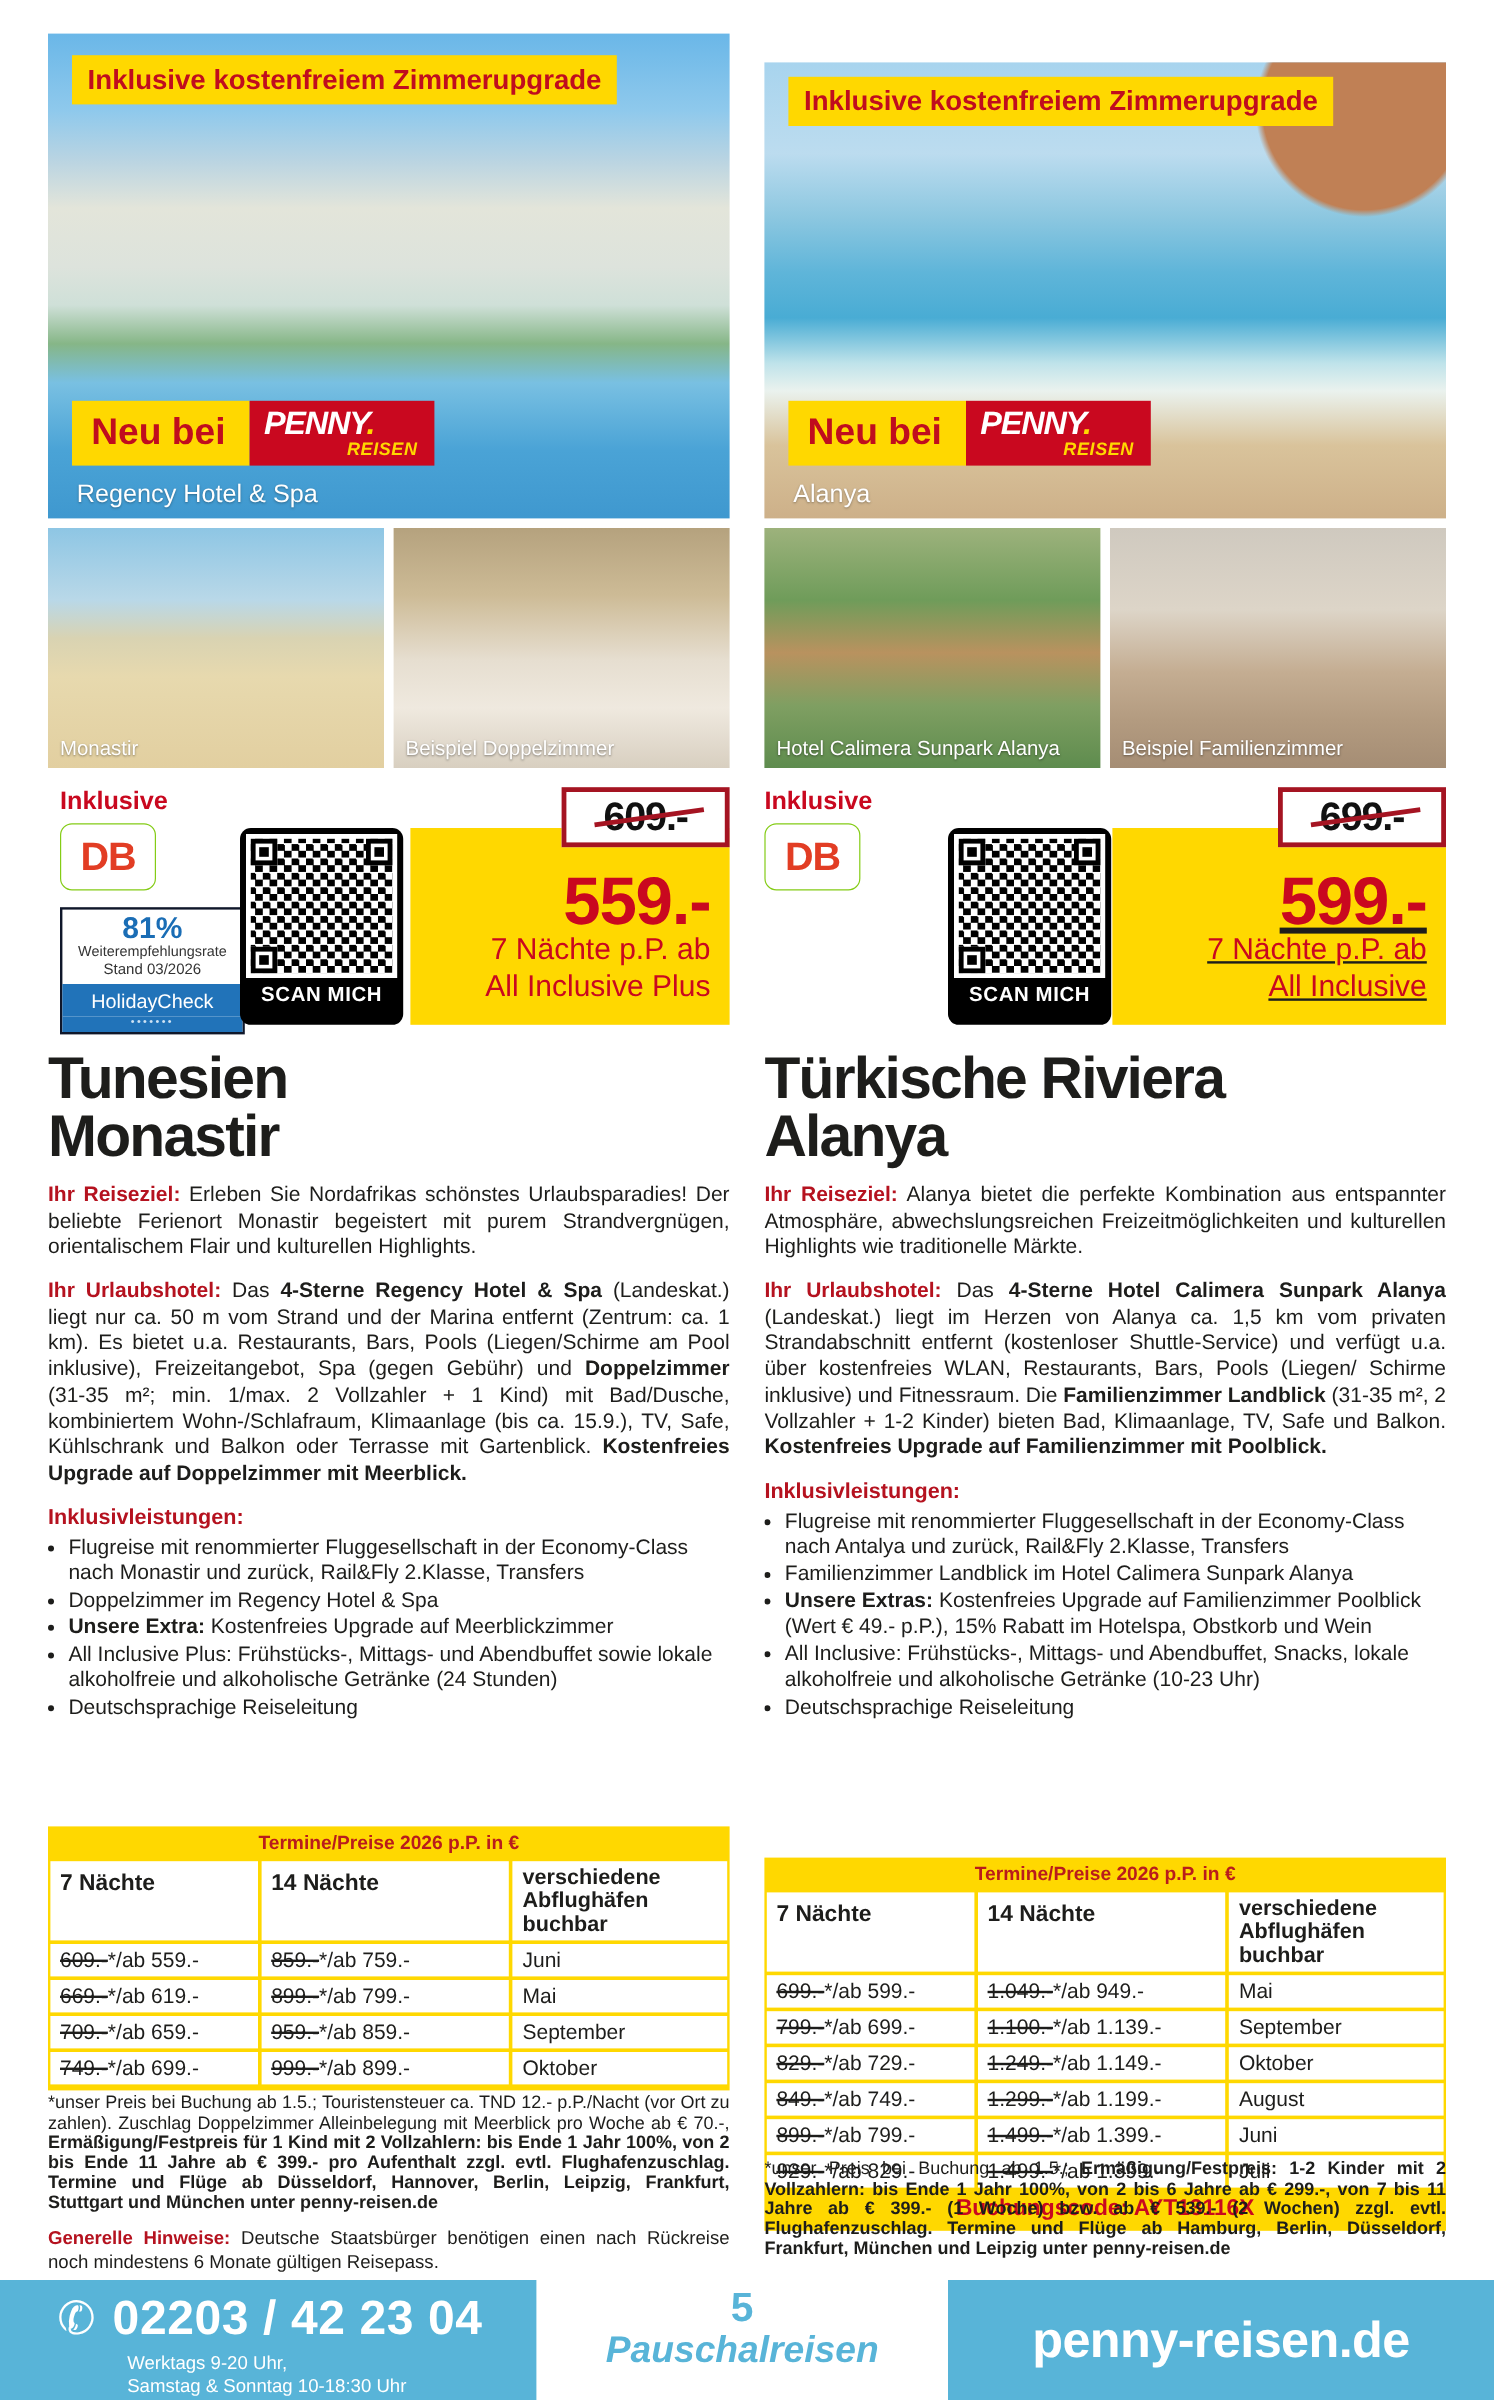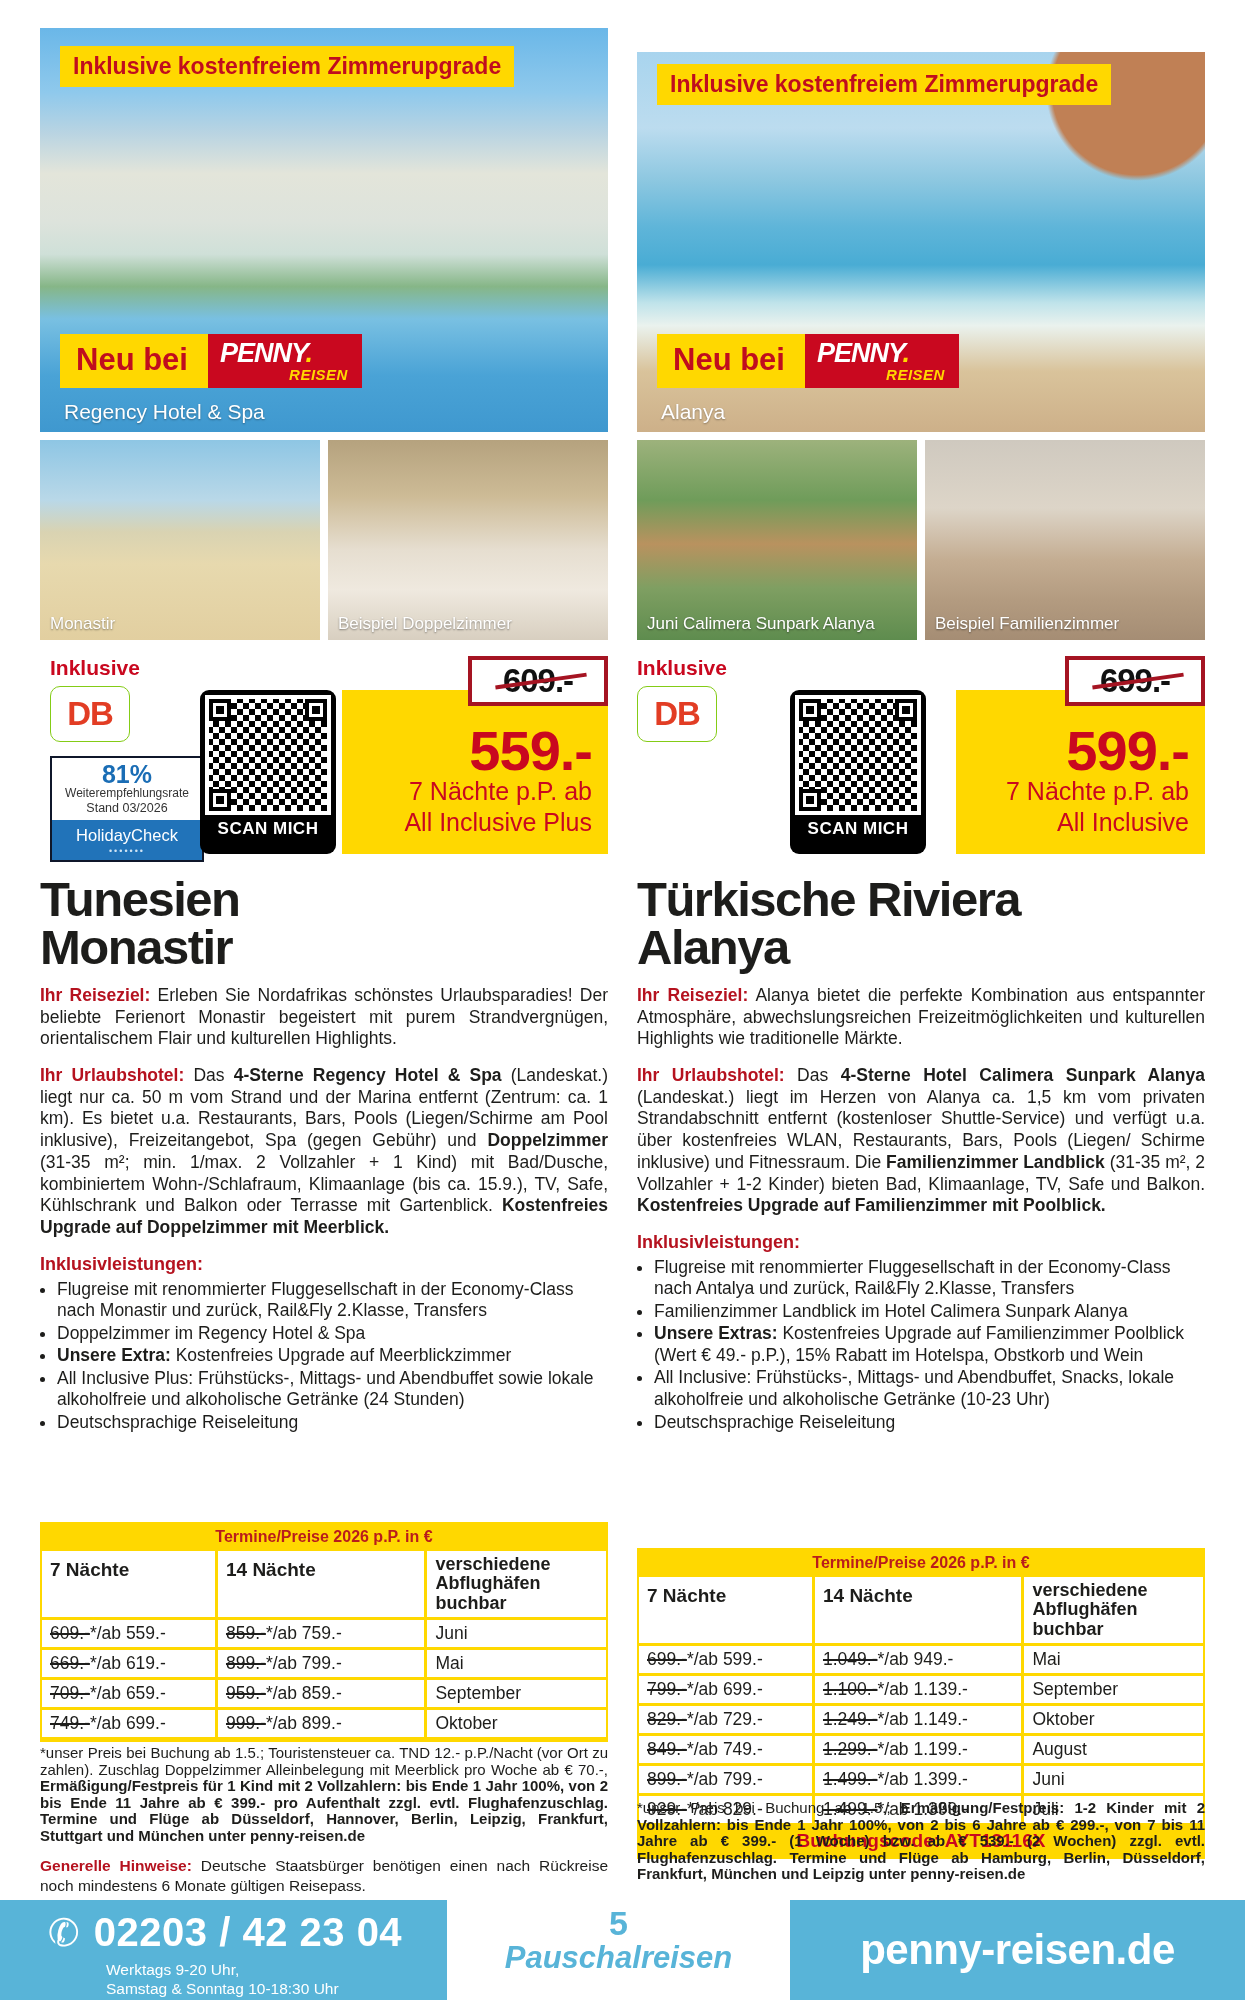--- a/index.html
+++ b/index.html
@@ -64,21 +64,21 @@
   .qr-img{position:relative;width:122px;height:116px;background:
       conic-gradient(#000 25%,#fff 0 50%,#000 0 75%,#fff 0) 0 0/12px 12px;
       background-color:#fff;outline:4px solid #fff;outline-offset:-2px;}
   .qr-img i{position:absolute;width:22px;height:22px;border:4px solid #000;background:#fff;box-sizing:border-box;}
   .qr-img i::after{content:"";position:absolute;left:3px;top:3px;width:8px;height:8px;background:#000;}
   .qr-img .f1{left:2px;top:2px;} .qr-img .f2{right:2px;top:2px;} .qr-img .f3{left:2px;bottom:2px;}
   .qr-label{color:#fff;font-weight:900;font-size:17px;text-align:center;margin-top:6px;letter-spacing:.5px;}
   .pricebox{position:absolute;top:34px;right:0;height:164px;background:#ffd800;
             box-sizing:border-box;padding:36px 16px 0 0;text-align:right;}
   .col-left .pricebox{width:266px;}
-  .col-right .pricebox{width:249px;}
+  .col-right .pricebox{width:278px;text-decoration:underline;}
   .newprice{color:#c9081f;font-weight:900;font-size:56px;line-height:.9;letter-spacing:-1px;}
   .pline{color:#c9081f;font-size:25px;line-height:1.22;}
   .oldprice{position:absolute;top:0;right:0;width:140px;height:50px;background:#fff;
             border:4px solid #a51422;box-sizing:border-box;display:flex;align-items:center;
             justify-content:center;}
   .old-num{position:relative;color:#111;font-weight:900;font-size:33px;letter-spacing:-1px;}
   .old-num::after{content:"";position:absolute;left:-8px;right:-14px;top:46%;height:4px;
             background:#a51422;transform:rotate(-8deg);}
 
   
@@ -250,21 +250,21 @@
         <span class="neubei">Neu bei</span>
         <span class="penny-logo">
           <span class="p1"><span>PENNY</span><span class="dot">.</span></span>
           <span class="p2">REISEN</span>
         </span>
       </div>
       <div class="hero-caption">Alanya</div>
     </div>
     <div class="subs">
       <div class="sub sub-a">
-        <span class="sub-cap">Juni Calimera Sunpark Alanya</span>
+        <span class="sub-cap">Hotel Calimera Sunpark Alanya</span>
       </div>
       <div class="sub sub-b">
         <span class="sub-cap">Beispiel Familienzimmer</span>
       </div>
     </div>
     <div class="info">
       <div class="stack">
         <div class="inkl">Inklusive</div>
         <div class="db">
             <span>DB</span>

